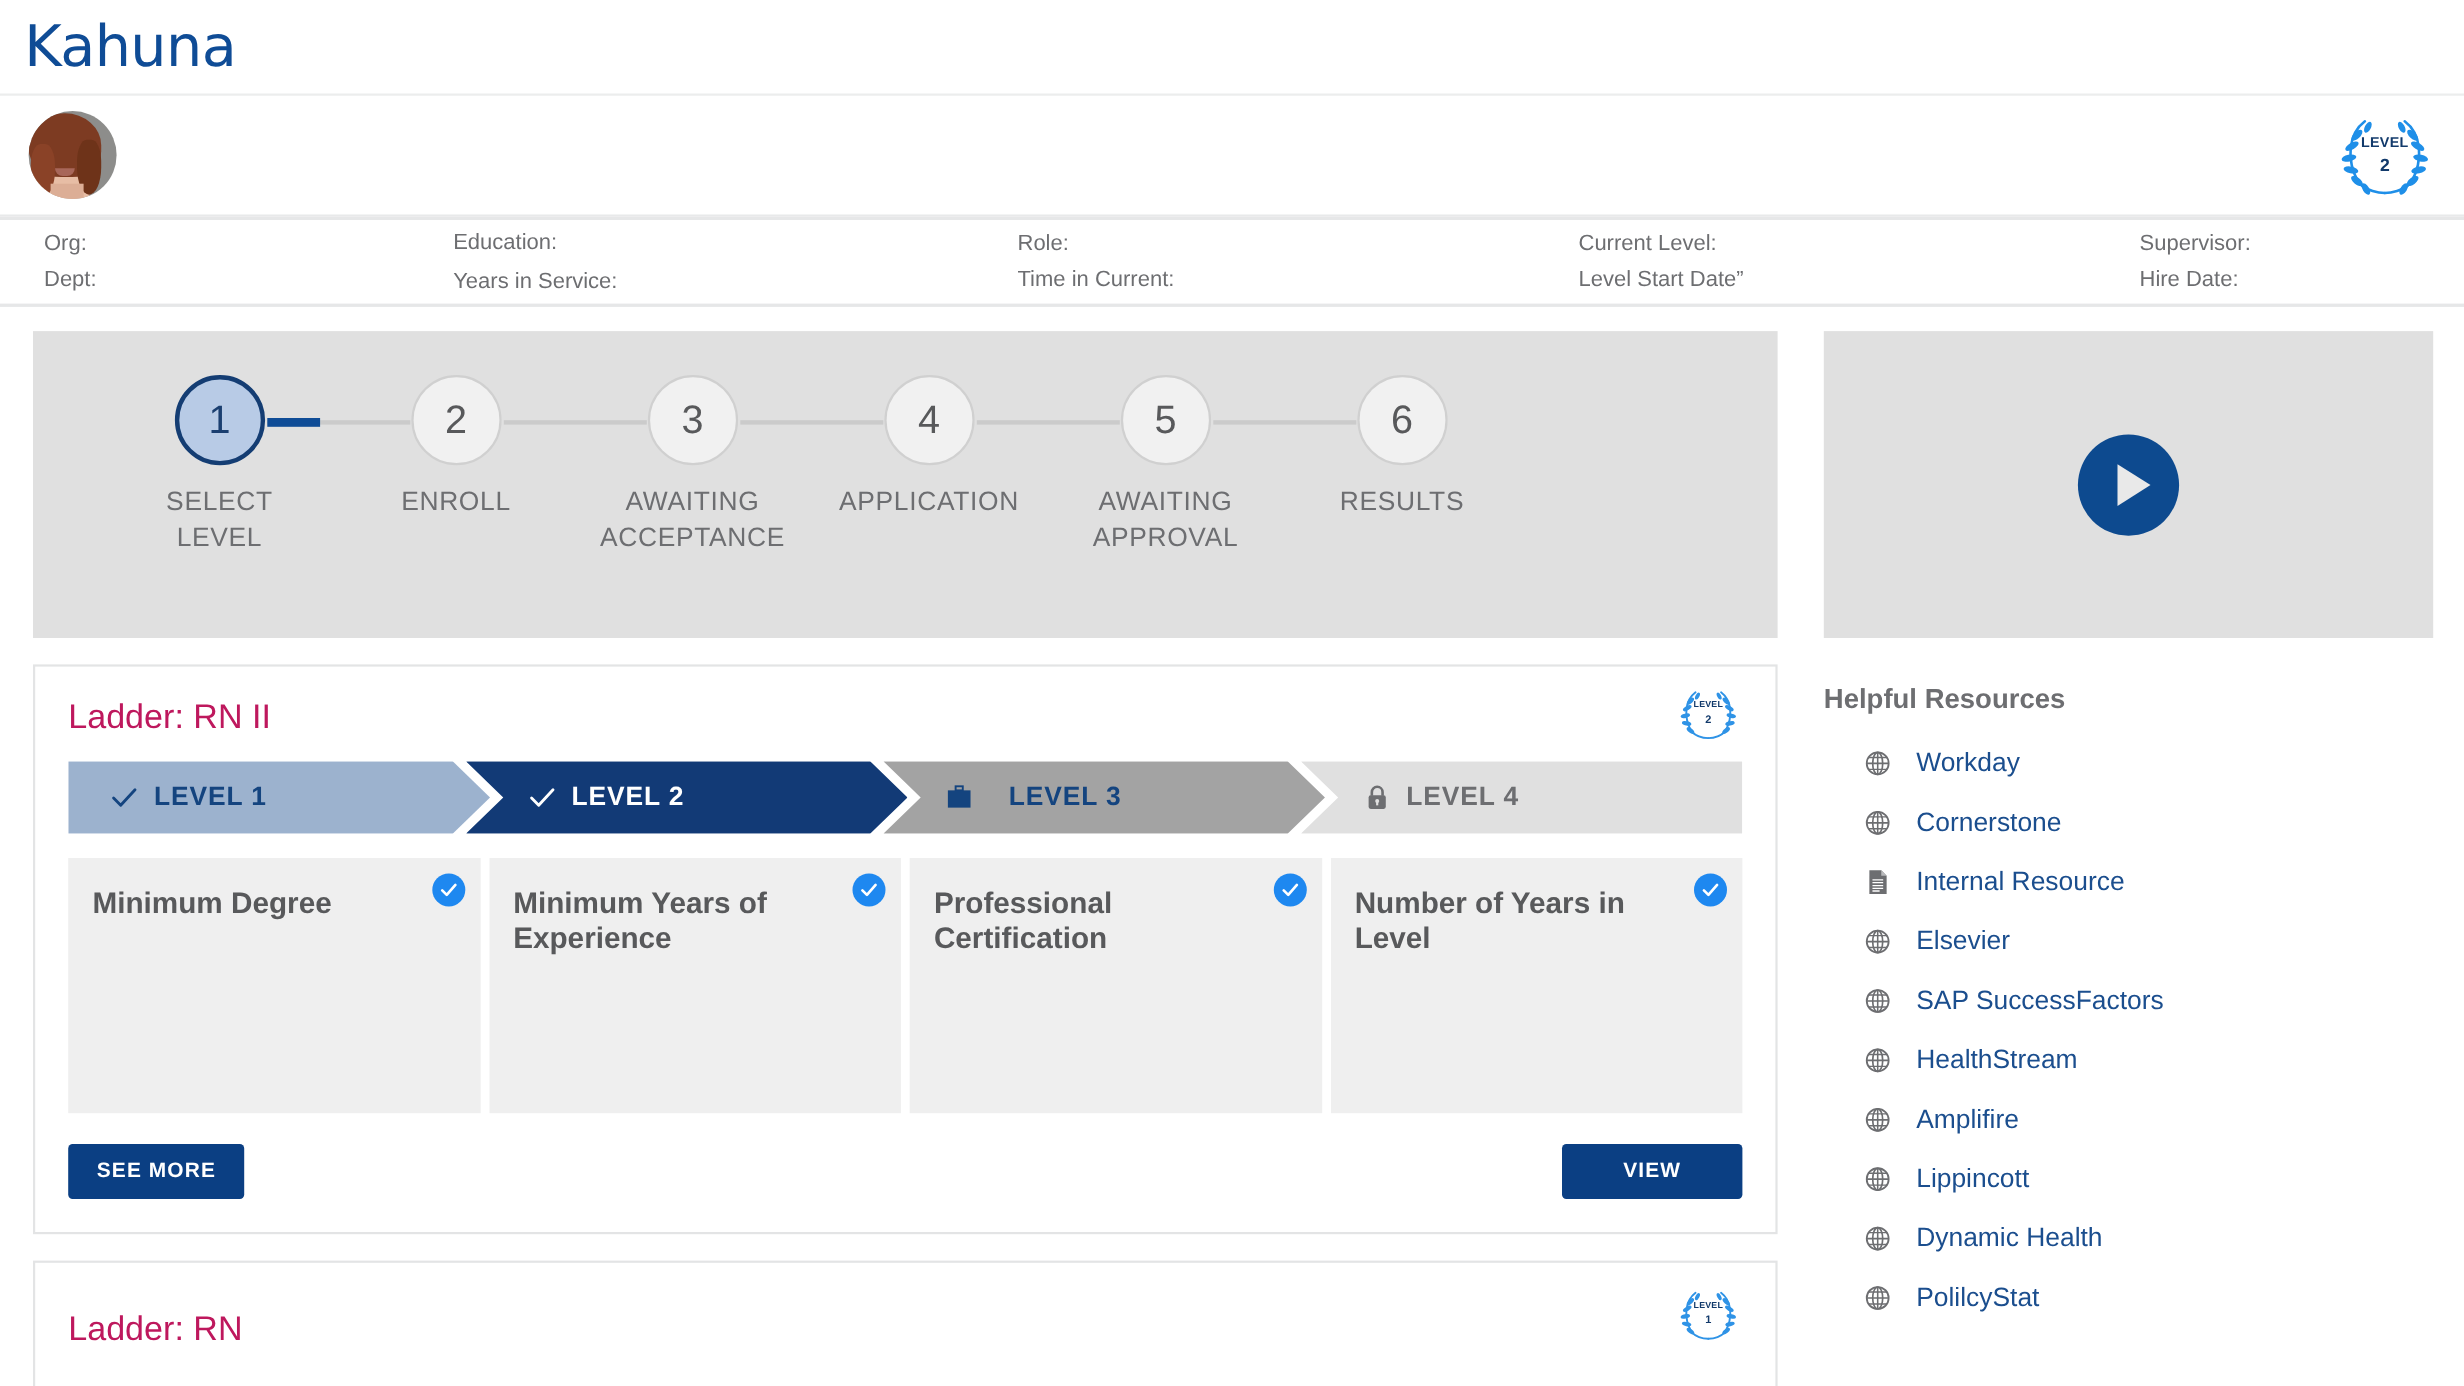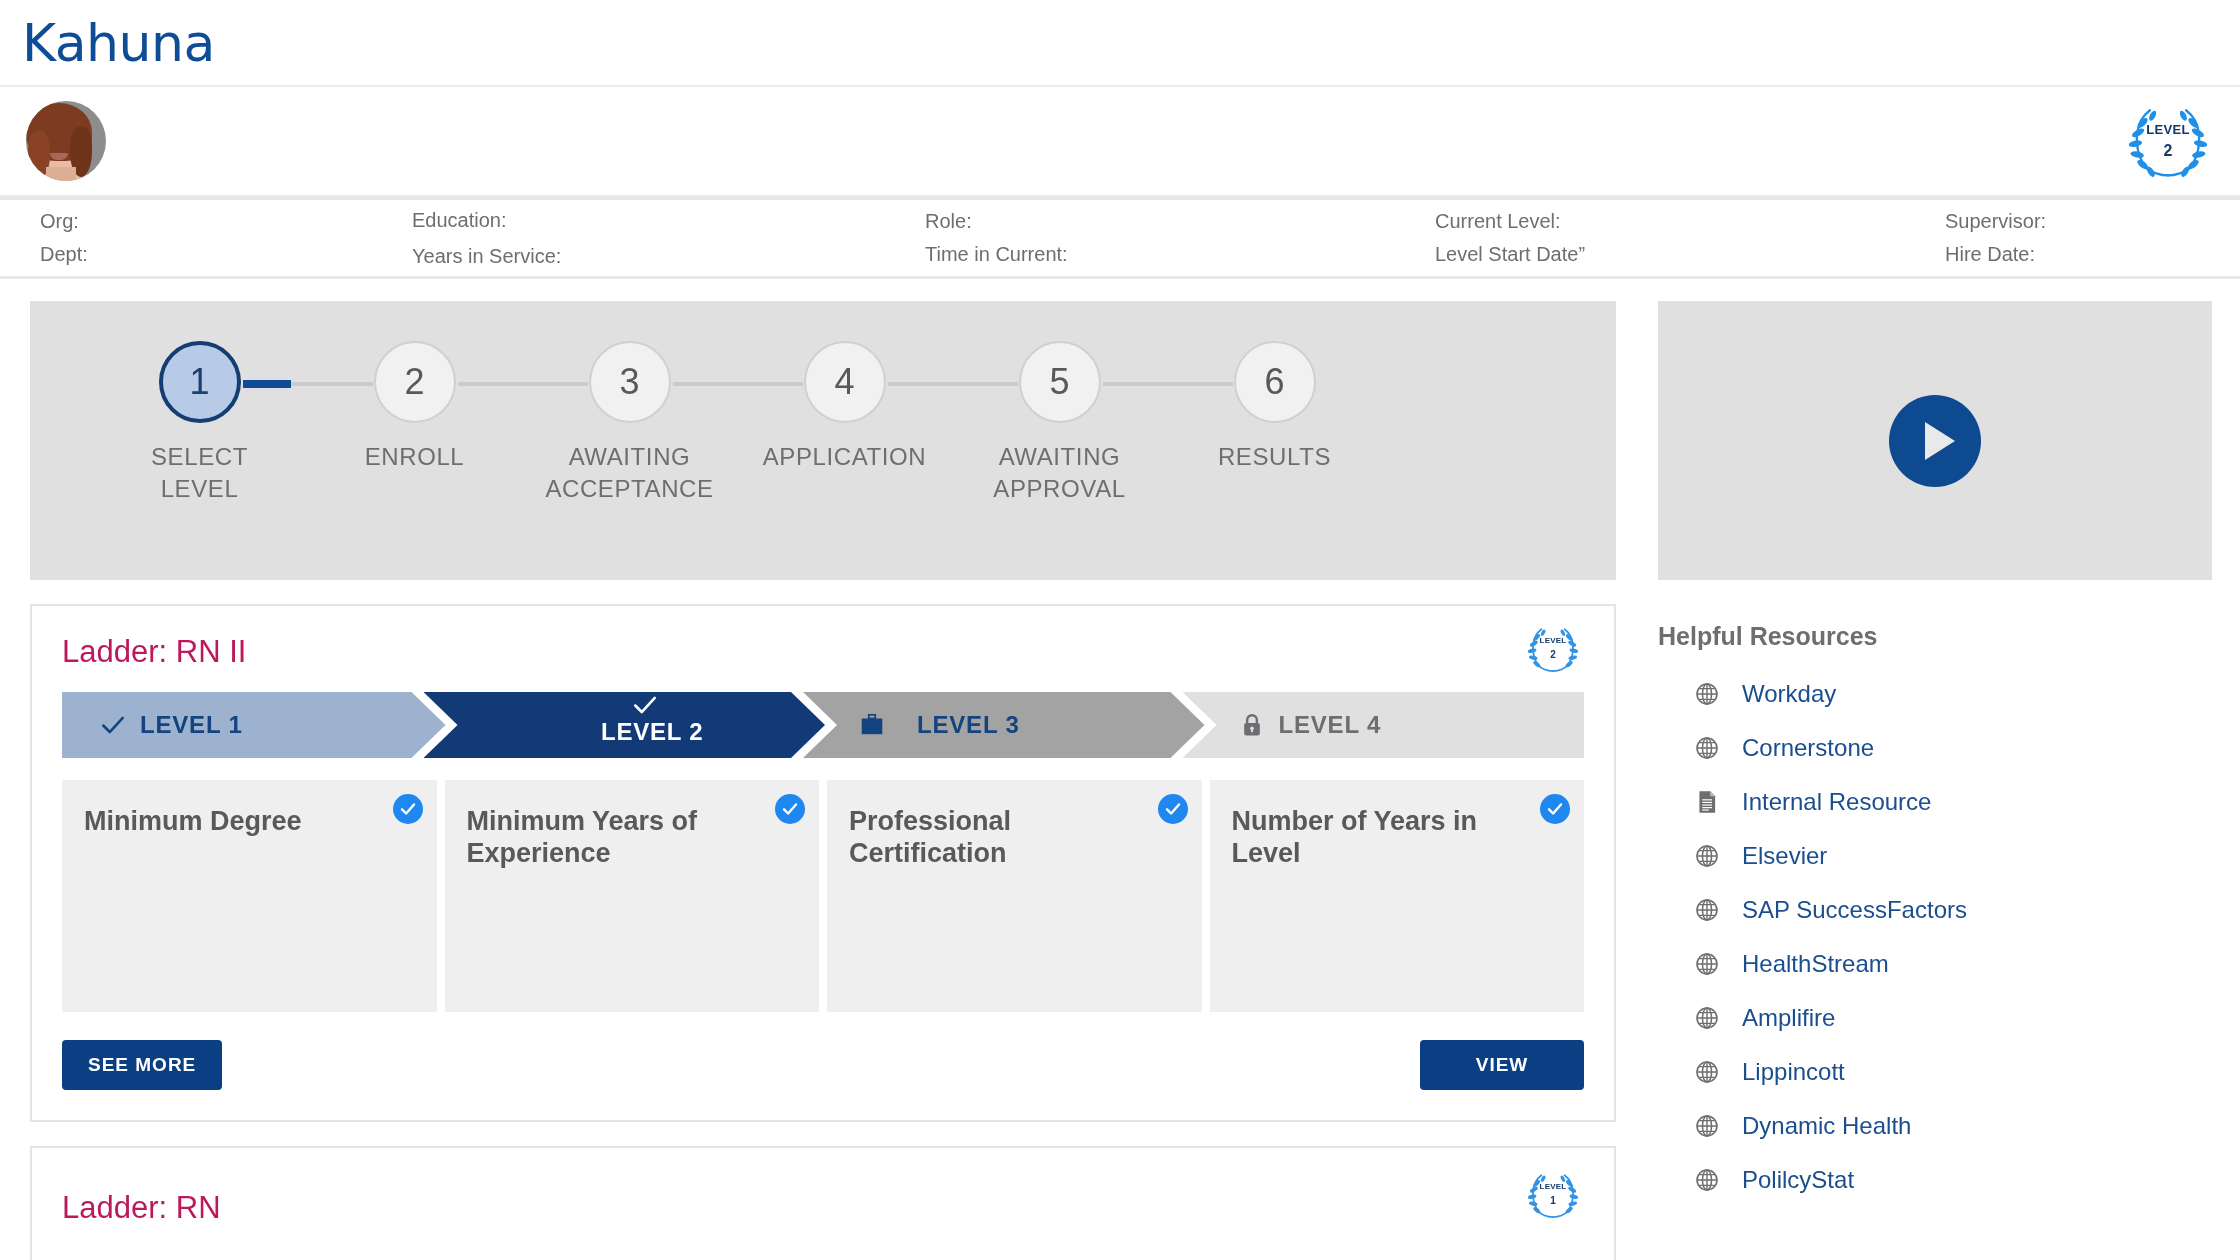--- a/index.html
+++ b/index.html
@@ -272,21 +272,21 @@
   .chev:not(:first-child):not(:last-child) {
     clip-path: polygon(0 0, calc(100% - 34px) 0, 100% 50%, calc(100% - 34px) 100%, 0 100%, 34px 50%);
     padding-left: 56px;
   }
   .chev:last-child {
     clip-path: polygon(0 0, 100% 0, 100% 100%, 0 100%, 34px 50%);
     padding-left: 56px;
     margin-right: 0;
   }
   .chev-l1 { background: #9cb2ce; color: #14447f; }
-  .chev-l2 { background: #123a76; color: #ffffff; flex-direction: column; }
+  .chev-l2 { background: #123a76; color: #ffffff; }
   .chev-l3 { background: #a3a3a3; color: #14447f; gap: 18px; }
   .chev-l4 { background: #e0e0e0; color: #6d6e71; }
   .chev .ico { margin-right: 14px; display: flex; align-items: center; }
 
   
   .req-row {
     display: flex;
     gap: 8px;
     margin-top: 22px;
   }

